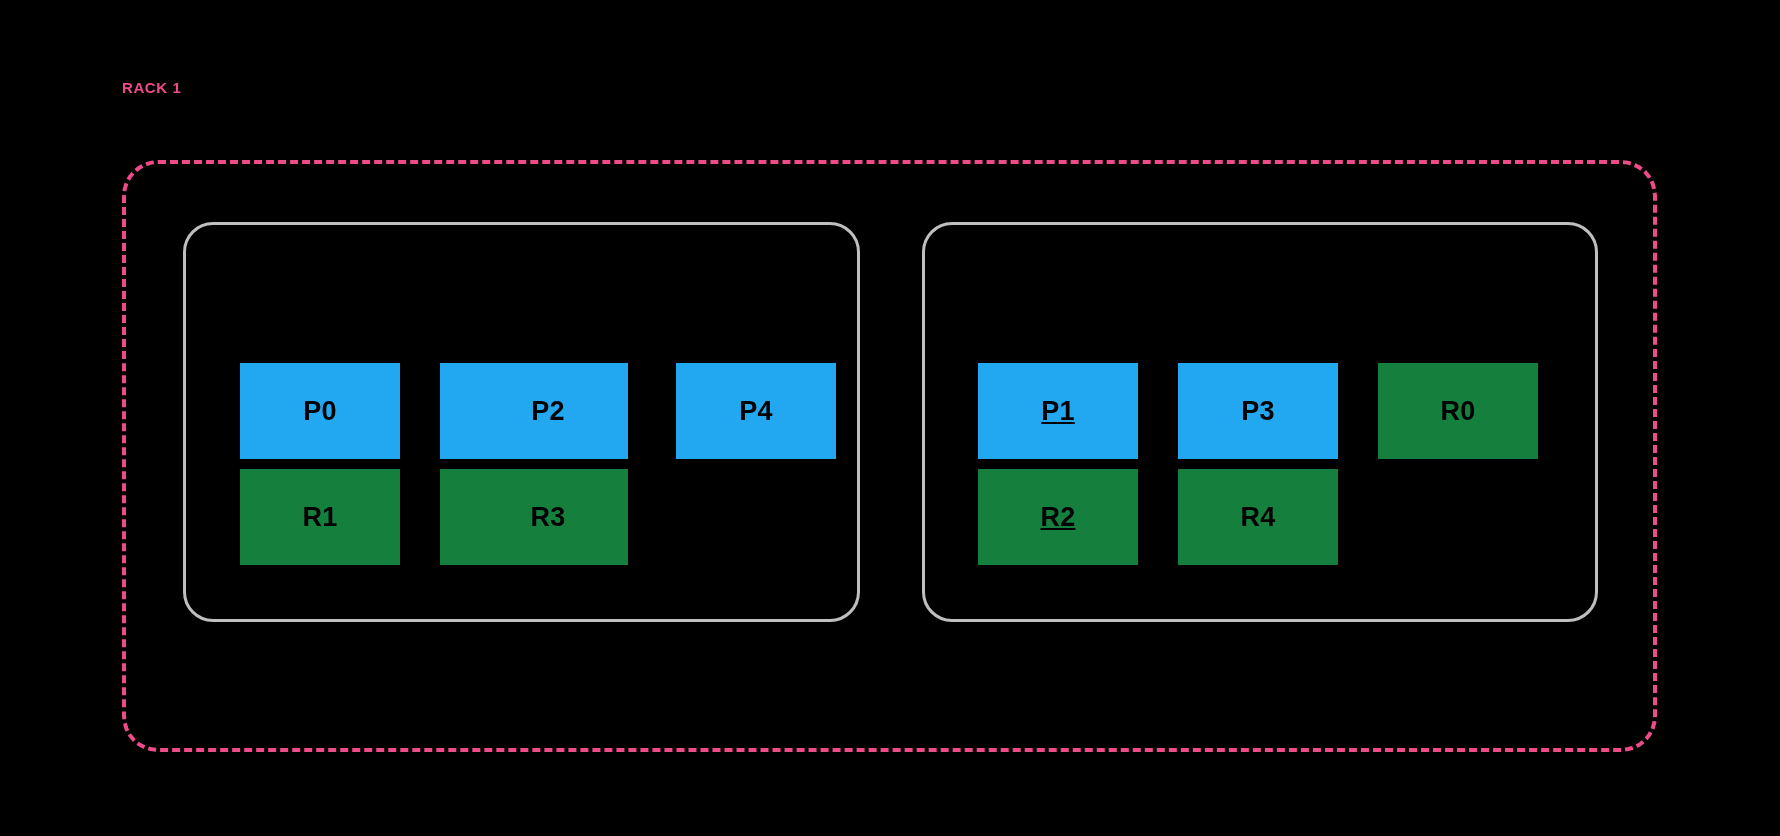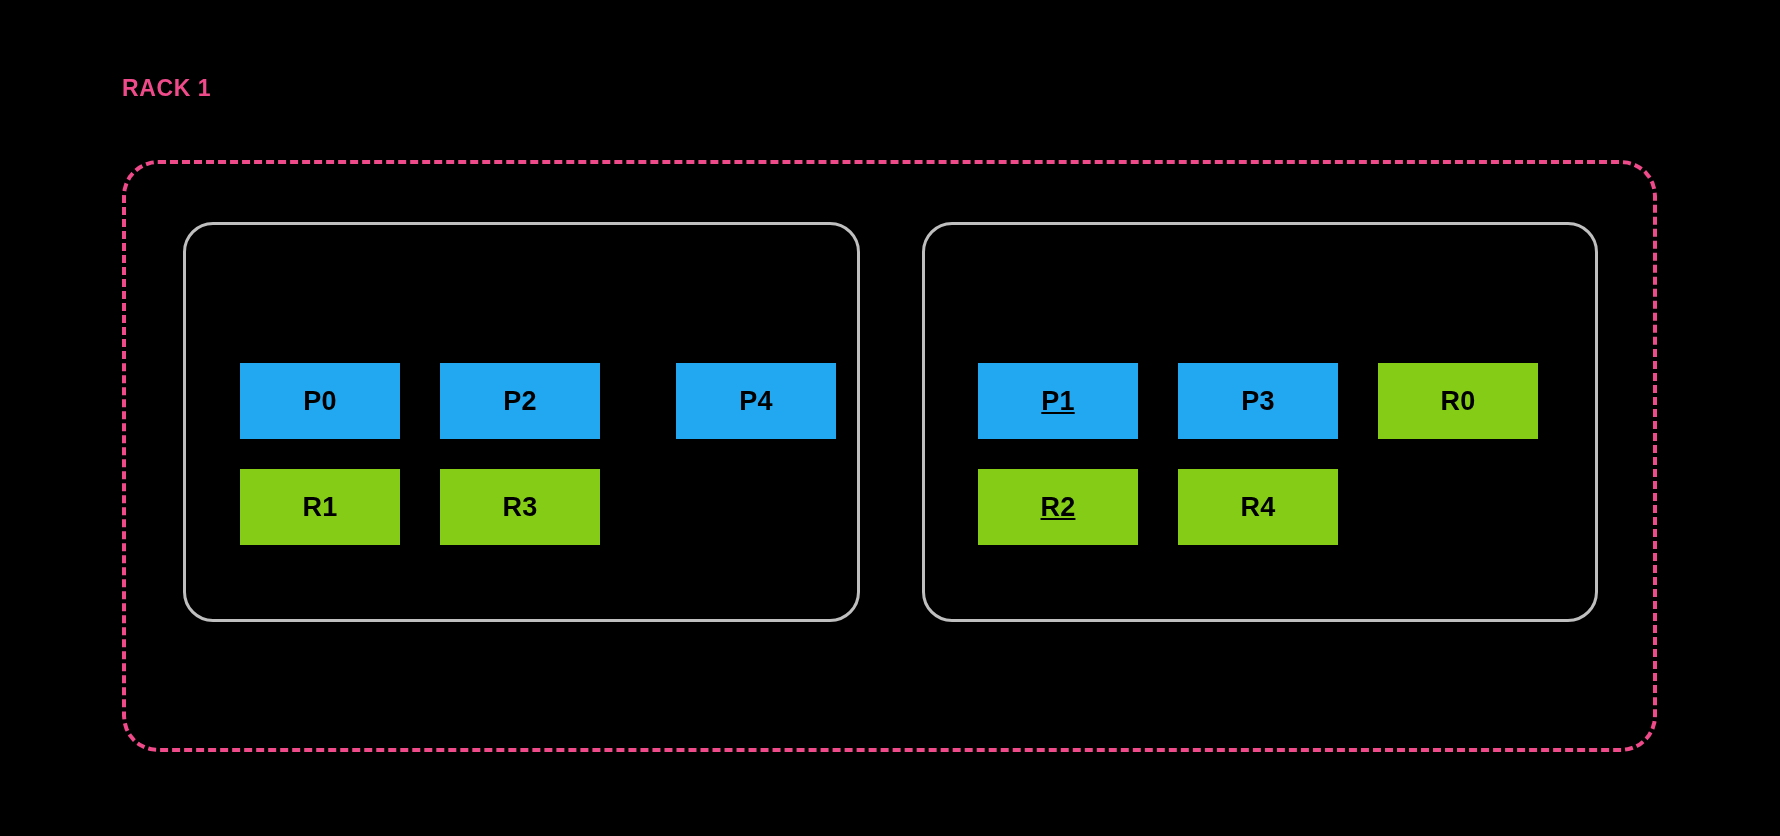--- a/index.html
+++ b/index.html
@@ -20,21 +20,21 @@
     height: 836px;
     background: #000000;
   }
 
   
   .rack-label {
     position: absolute;
     left: 122px;
     top: 74px;
     font-family: "Liberation Sans", sans-serif;
-    font-size: 23px;
+    font-size: 15px;
     font-weight: bold;
     letter-spacing: 0.6px;
     color: #ef4b8b;
     white-space: nowrap;
     line-height: 28px;
   }
 
   
   .rack-box {
     position: absolute;
@@ -58,41 +58,41 @@
     border-radius: 30px;
     background: transparent;
   }
   .node-panel.node-0 { left: 183px;  width: 677px; }
   .node-panel.node-1 { left: 922px;  width: 676px; }
 
   
   .block {
     position: absolute;
     width: 160px;
-    height: 76px;
+    height: 96px;
     display: flex;
     align-items: center;
     justify-content: center;
     font-family: "Liberation Sans", sans-serif;
     font-size: 27px;
     font-weight: bold;
     color: #000000;
     letter-spacing: 0.2px;
     line-height: 1;
   }
   .block.partition { background: #21a8f0; }
-  .block.replica   { background: #84cc16; }
+  .block.replica   { background: #15803d; }
 
   
   .row-top    { top: 363px; }
   .row-bottom { top: 469px; }
 
   
   .col-l0 { left: 240px; }
-  .col-l1 { left: 440px; }
+  .col-l1 { left: 440px; padding-left: 28px; }
   .col-l2 { left: 676px; }
   
   .col-r0 { left: 978px; text-decoration: underline; }
   .col-r1 { left: 1178px; }
   .col-r2 { left: 1378px; }
 </style>
 </head>
 <body>
 
 <div id="canvas">

